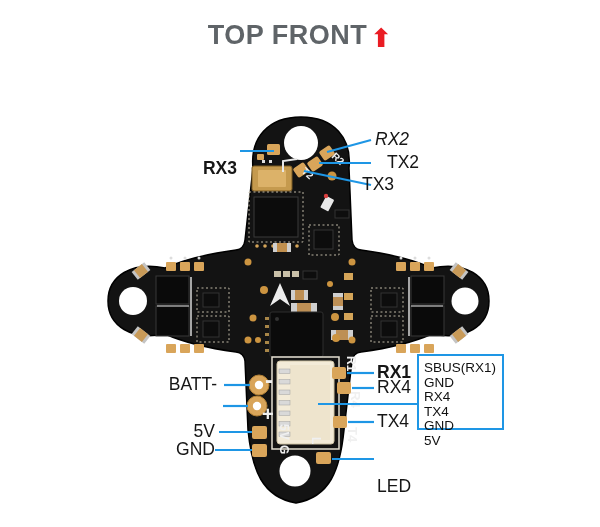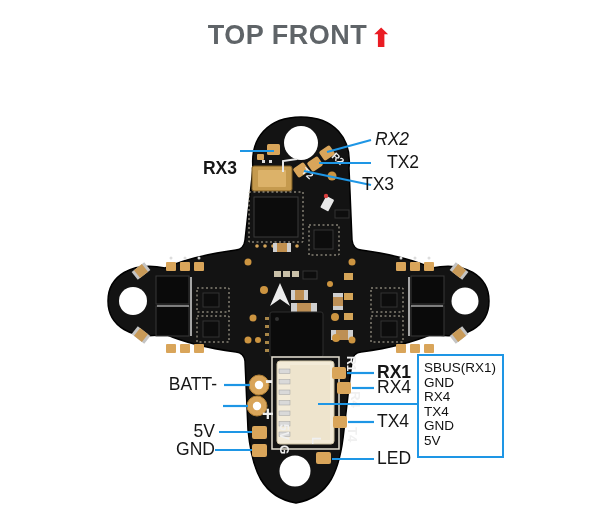--- a/index.html
+++ b/index.html
@@ -15,21 +15,21 @@
     font-size:27px;font-weight:bold;color:#5f6468;letter-spacing:0.5px;
   }
   .title-arrow{
     font-size:26px;font-weight:bold;color:#ea1c23;line-height:1;
   }
   svg.board{position:absolute;left:0;top:0;width:600px;height:527px;}
   .lbl{
     position:absolute;font-size:17.5px;color:#161616;white-space:nowrap;line-height:21px;
   }
   .pinout-box{
-    position:absolute;left:417px;top:354px;width:87px;height:104px;
+    position:absolute;left:417px;top:354px;width:87px;height:76px;
     border:2px solid #1e96e5;background:#ffffff;box-sizing:border-box;
     padding:5px 16px 0 5px;
   }
   .pinout-row{
     font-size:13.5px;line-height:14.5px;color:#111;white-space:nowrap;
   }
 </style>
 </head>
 <body>
 
@@ -260,21 +260,21 @@
   <div class="lbl" style="right:363px;top:158px;font-weight:bold;">RX3</div>
   <div class="lbl" style="left:375px;top:129px;font-style:italic;">RX2</div>
   <div class="lbl" style="left:375px;top:152px;margin-left:12px;">TX2</div>
   <div class="lbl" style="left:362px;top:174px;">TX3</div>
   <div class="lbl" style="right:383px;top:374px;text-align:center;">BATT-</div>
   <div class="lbl" style="right:385px;top:421px;">5V</div>
   <div class="lbl" style="right:385px;top:439px;">GND</div>
   <div class="lbl" style="left:377px;top:362px;font-weight:bold;">RX1</div>
   <div class="lbl" style="left:377px;top:377px;">RX4</div>
   <div class="lbl" style="left:377px;top:411px;">TX4</div>
-  <div class="lbl" style="left:377px;top:448px;">LED</div>
+  <div class="lbl" style="left:377px;top:476px;">LED</div>
 
   <div class="pinout-box">
     <div class="pinout-row">SBUS(RX1)</div>
     <div class="pinout-row">GND</div>
     <div class="pinout-row">RX4</div>
     <div class="pinout-row">TX4</div>
     <div class="pinout-row">GND</div>
     <div class="pinout-row">5V</div>
   </div>
 

